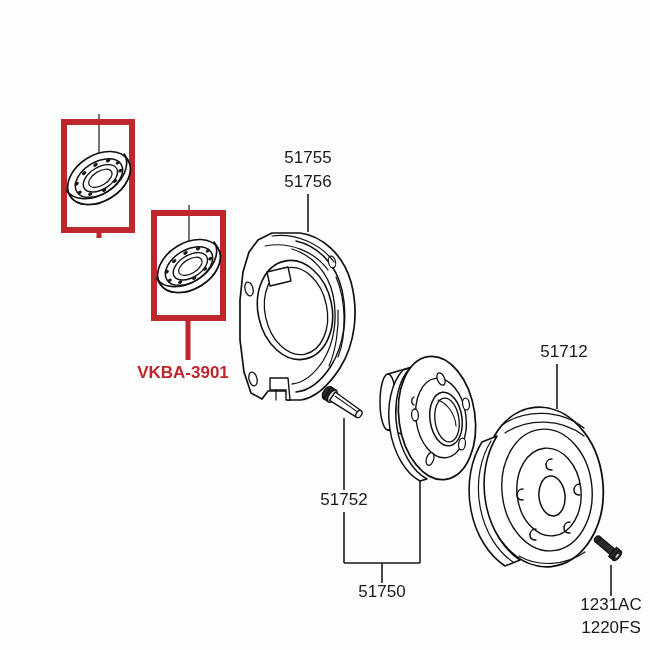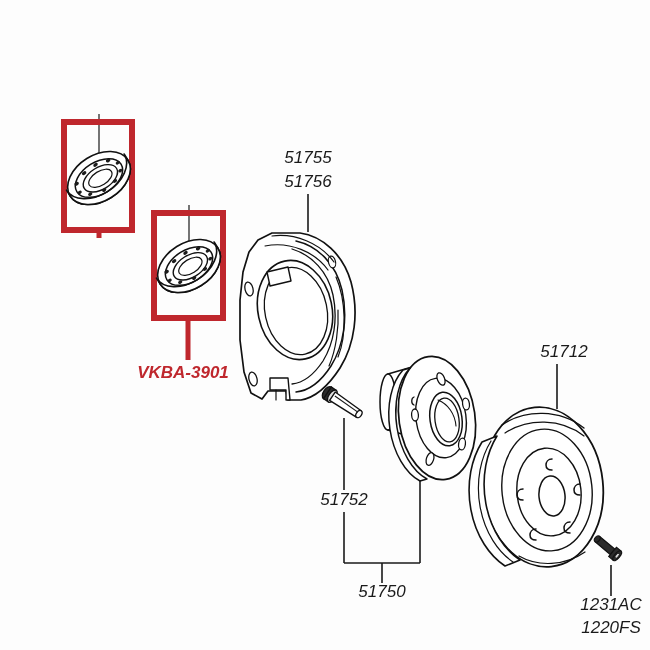--- a/index.html
+++ b/index.html
@@ -8,21 +8,20 @@
     padding: 0;
     background: #ffffff;
   }
   #stage {
     position: relative;
     width: 650px;
     height: 650px;
     background: #fdfdfd;
     font-family: "Liberation Sans", sans-serif;
     overflow: hidden;
-    font-style: italic;
   }
   #stage svg {
     position: absolute;
     top: 0;
     left: 0;
     width: 650px;
     height: 650px;
   }
   .pn {
     font-family: "Liberation Sans", sans-serif;

